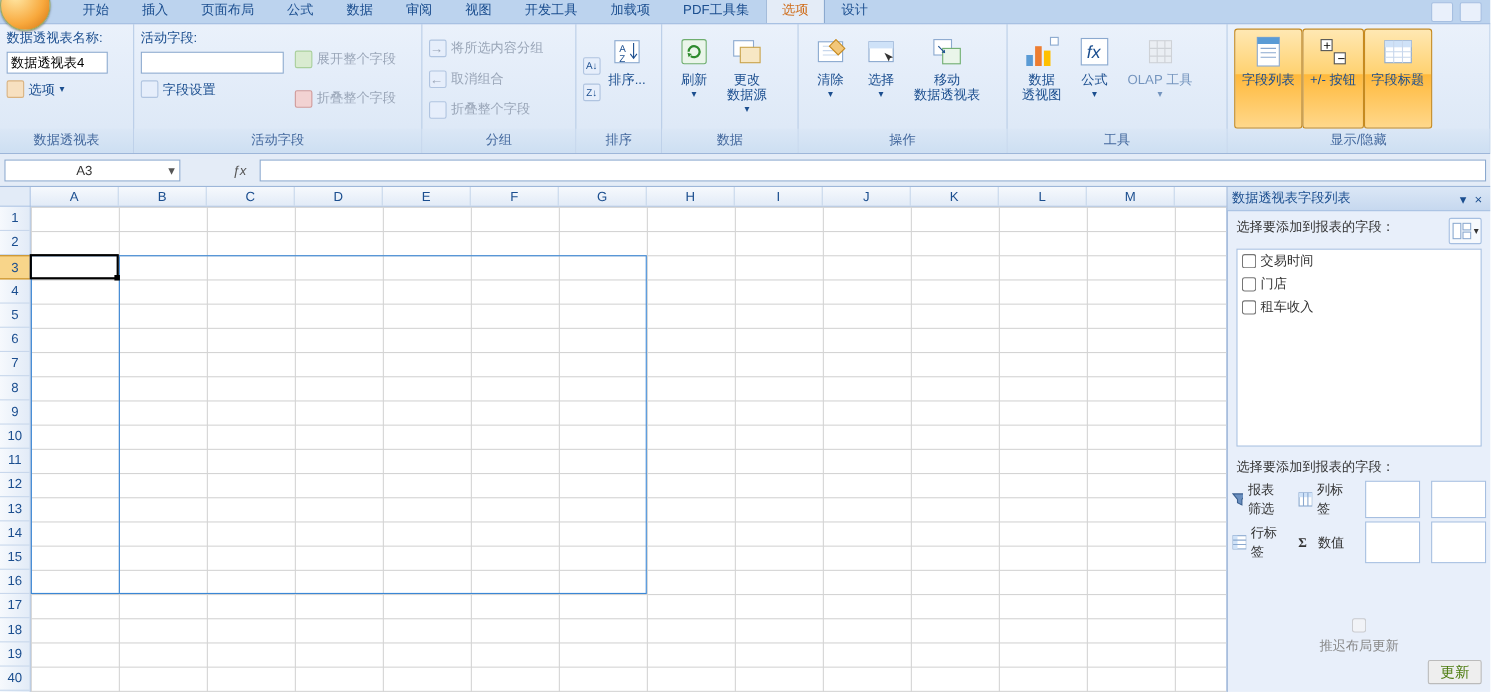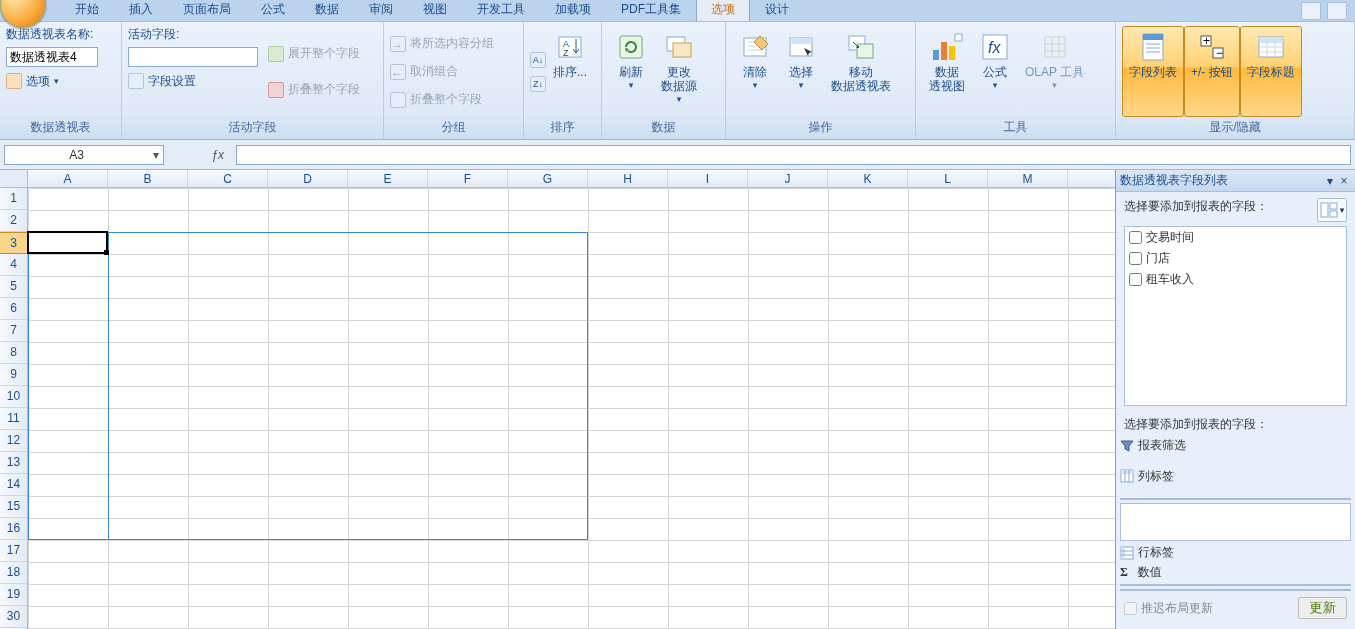--- a/index.html
+++ b/index.html
@@ -73,24 +73,24 @@
 .paneHead .sp { flex: 1; }
 .paneHead .hbtn { width: 14px; height: 14px; text-align: center; line-height: 14px; cursor: pointer; }
 .paneRow { padding: 6px 8px 4px; display: flex; align-items: flex-start; gap: 4px; }
 .paneRow .txt { flex: 1; font-size: 12px; color: #333; }
 .layoutBtn { width: 30px; height: 24px; border: 1px solid #a6bfe1; background: #f6f9fd; border-radius: 2px; display: flex; align-items: center; justify-content: center; }
 .fieldBox { margin: 0 8px 6px; border: 1px solid #a6bfe1; background: #fff; height: 180px; overflow: auto; }
 .fieldItem { display: flex; align-items: center; gap: 4px; padding: 2px 4px; }
 .fieldItem input { width: 13px; height: 13px; }
 
 .dragLabel { padding: 4px 8px; color: #333; }
-.zones { display: grid; grid-template-columns: 1fr; grid-template-rows: auto 38px auto 38px; gap: 3px 10px; padding: 0 4px; }
+.zones { display: grid; grid-template-columns: 1fr 1fr 1fr 1fr; grid-template-rows: auto 38px auto 38px; gap: 3px 10px; padding: 0 4px; }
 .zoneHead { display: flex; align-items: center; gap: 4px; font-size: 12px; color: #333; }
 .zoneBox { border: 1px solid #a6bfe1; background: #fff; }
-.deferRow { display: flex; align-items: center; gap: 4px; padding: 6px 8px 0; color: #888; }
+.deferRow { display: flex; align-items: center; gap: 4px; padding: 6px 8px 0; color: #888; flex-direction: column; }
 .updBtn { margin-left: auto; padding: 1px 10px; border: 1px solid #bbb; background: #eee; color: #4d7c0f; border-radius: 2px; }
 
 .sigma { font-family: "Times New Roman", serif; font-weight: bold; }
 
 </style>
 </head>
 <body>
 
 <div class="tabrow">
   <div class="officeBtn"></div>
@@ -386,21 +386,21 @@
         <div>10</div>
         <div>11</div>
         <div>12</div>
         <div>13</div>
         <div>14</div>
         <div>15</div>
         <div>16</div>
         <div>17</div>
         <div>18</div>
         <div>19</div>
-        <div>30</div>
+        <div>40</div>
       </div>
     <div class="cells">
       <div class="grid" id="grid">
           <div class="vline" style="left: 0px;"></div>
           <div class="vline" style="left: 80px;"></div>
           <div class="vline" style="left: 160px;"></div>
           <div class="vline" style="left: 240px;"></div>
           <div class="vline" style="left: 320px;"></div>
           <div class="vline" style="left: 400px;"></div>
           <div class="vline" style="left: 480px;"></div>

